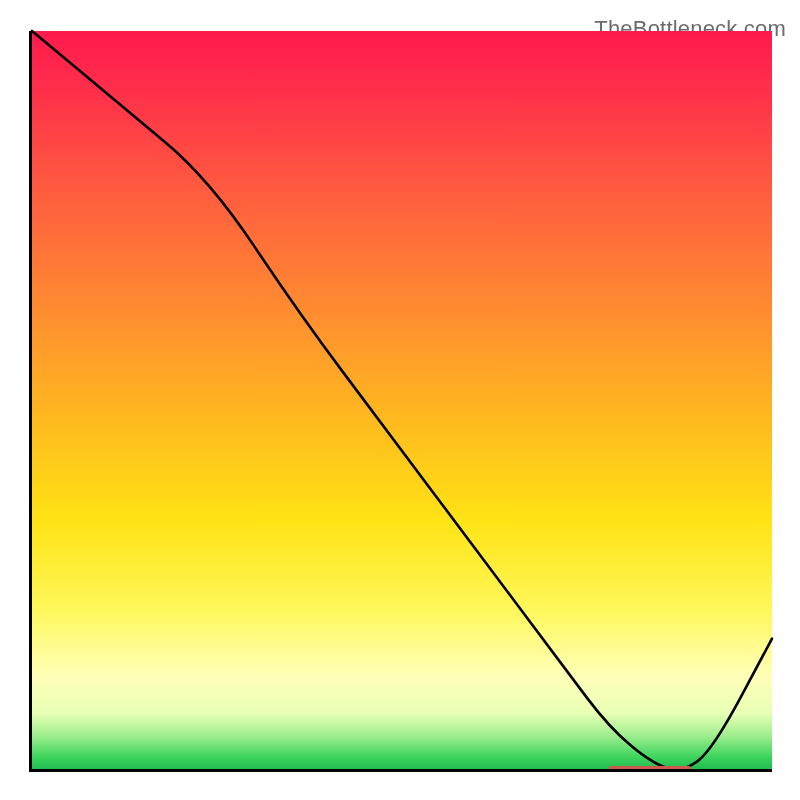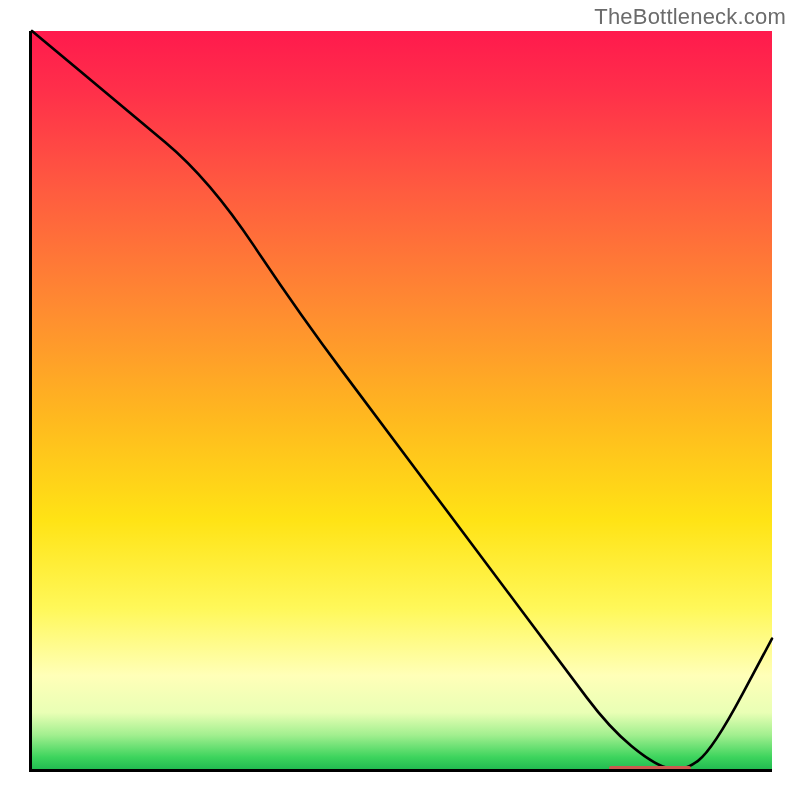--- a/index.html
+++ b/index.html
@@ -11,21 +11,21 @@
     font-family: Arial, Helvetica, sans-serif;
     overflow: hidden;
   }
   .page {
     position: relative;
     width: 800px;
     height: 800px;
   }
   .watermark {
     position: absolute;
-    top: 4px;
+    top: 16px;
     right: 14px;
     color: #6b6b6b;
     font-size: 22px;
     font-weight: 500;
     letter-spacing: 0.2px;
   }
   .plot-frame {
     position: absolute;
     left: 29px;
     top: 31px;

